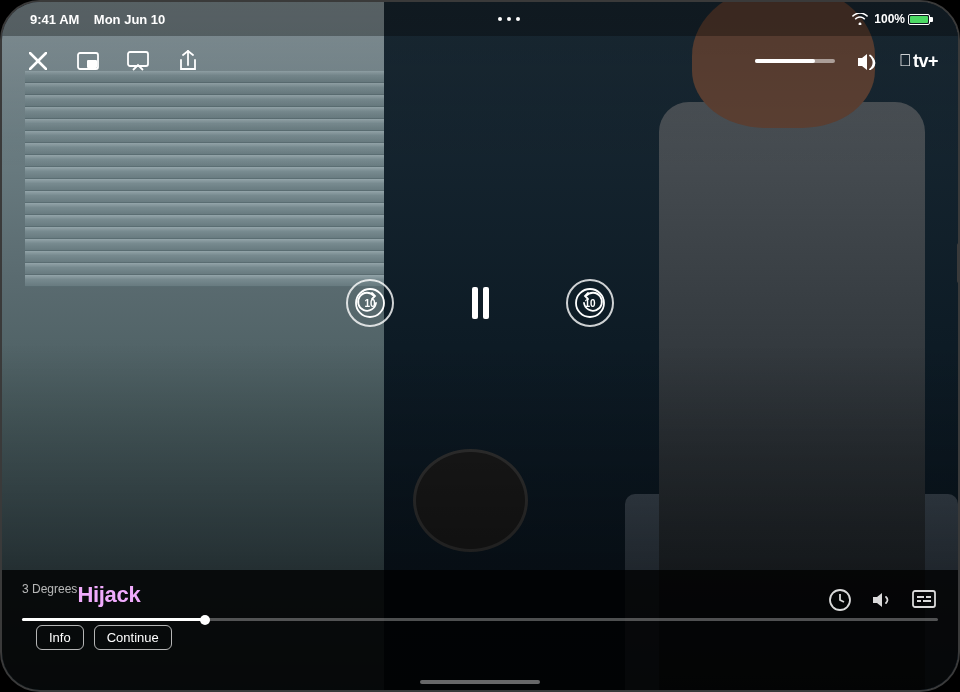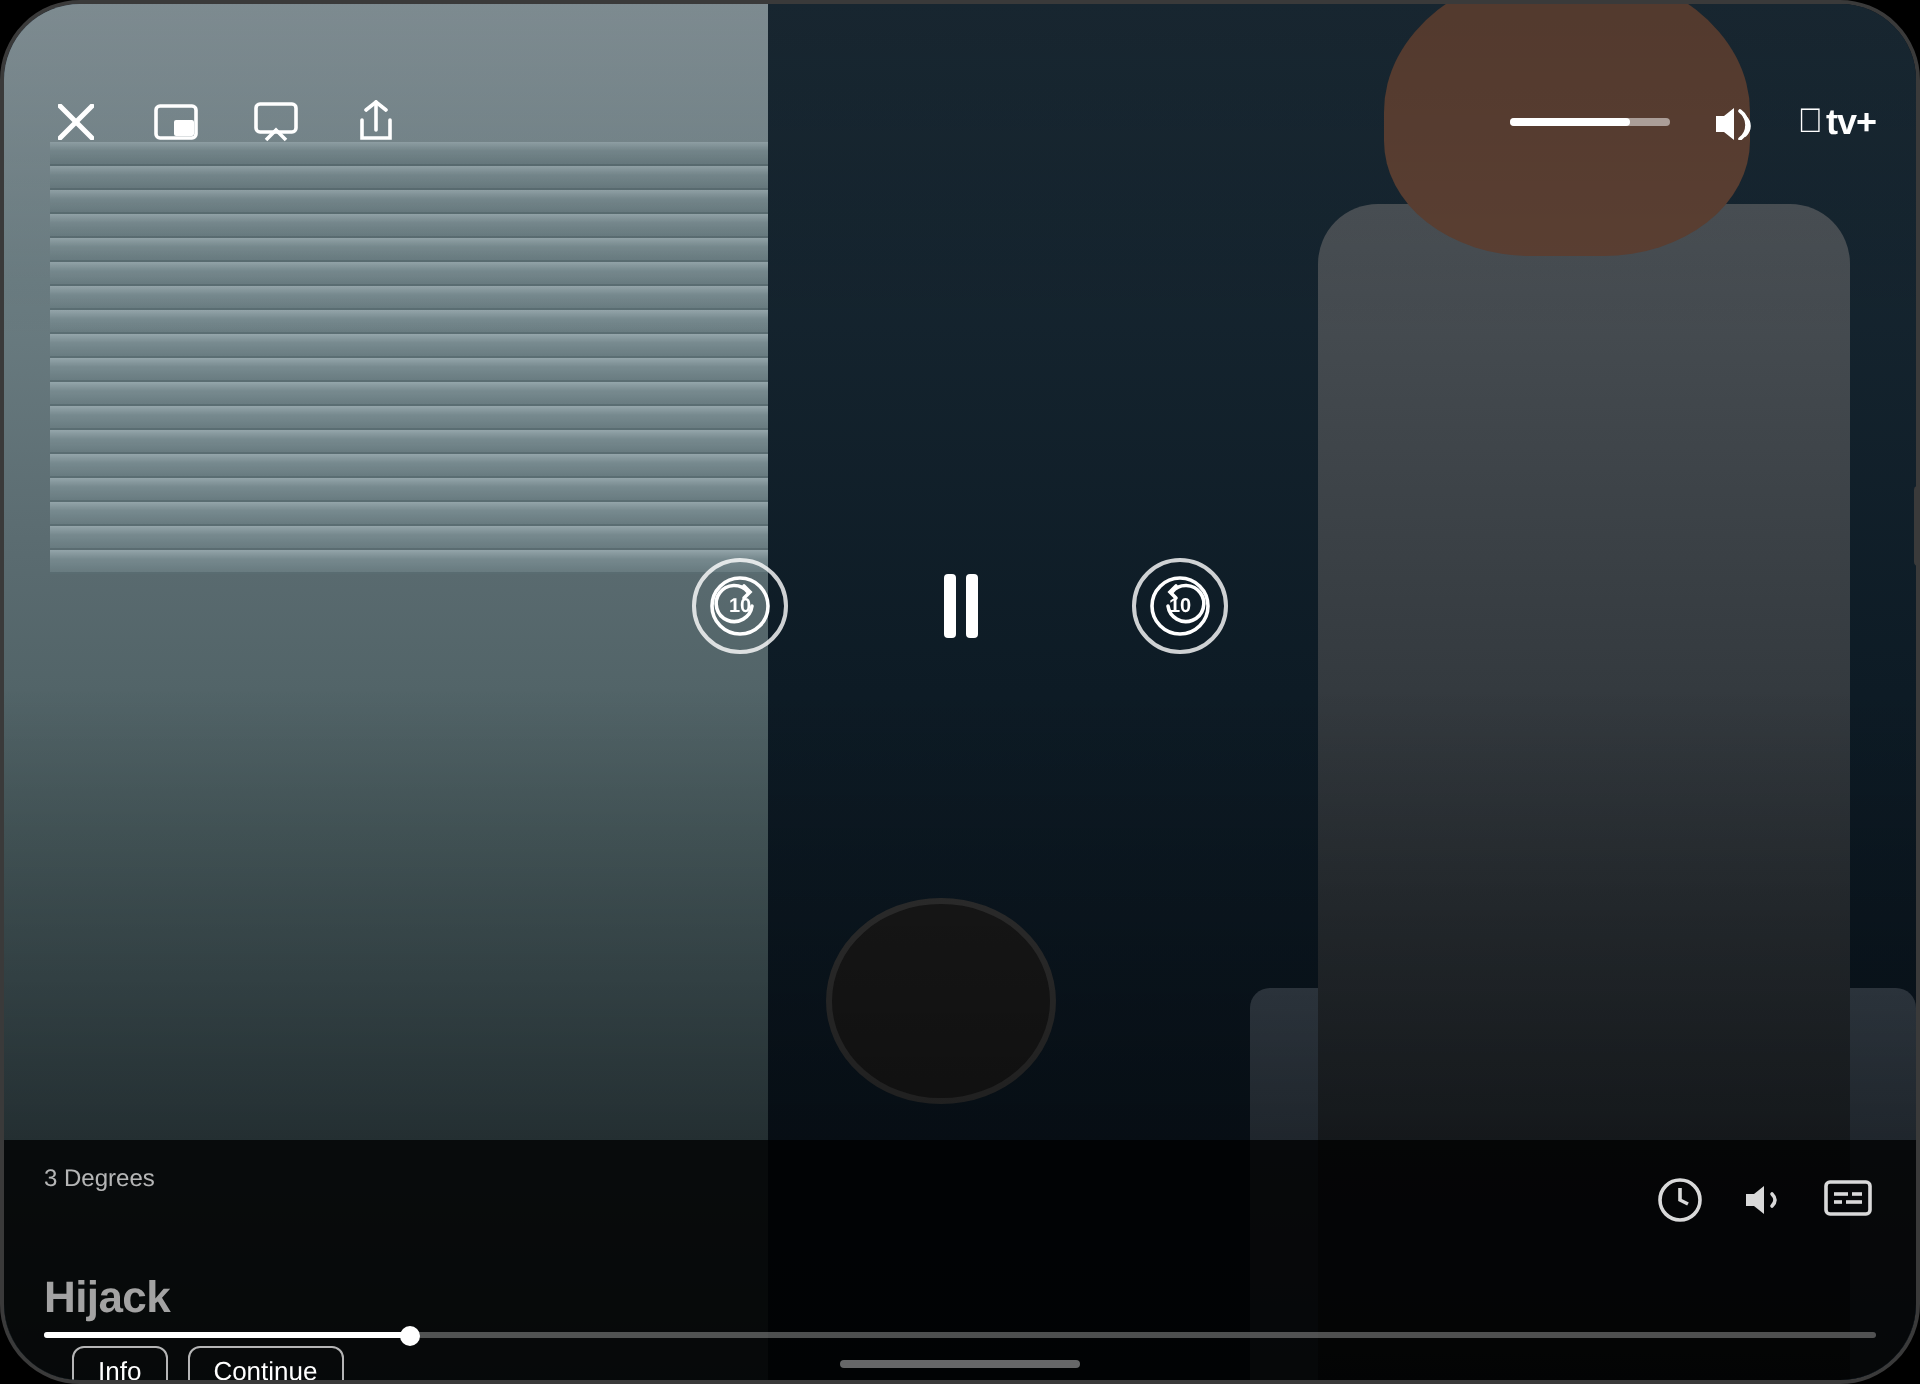--- a/index.html
+++ b/index.html
@@ -377,33 +377,32 @@
 
     .show-info-row {
       display: flex;
       justify-content: space-between;
       align-items: flex-start;
       margin-bottom: 4px;
     }
 
     .show-title-group {
       display: flex;
-      flex-direction: column;
-      gap: 39px;
+      flex-direction: row;
     }
 
     .show-subtitle {
       color: rgba(255,255,255,0.7);
       font-size: 12px;
       font-weight: 400;
       margin-bottom: 1px;
     }
 
     .show-title {
-      color: #a3a3a3;
+      color: #f0abfc;
       font-size: 22px;
       font-weight: 700;
       letter-spacing: -0.3px;
     }
 
     .right-controls-group {
       display: flex;
       align-items: center;
       gap: 14px;
       margin-top: 4px;
@@ -524,20 +523,45 @@
       display: block;
     }
   </style>
 </head>
 <body>
 
 <div class="device-frame">
 
   <div class="side-button"></div>
 
+  <div class="status-bar">
+    <div class="status-time">
+      <span>9:41 AM</span>
+      &nbsp;&nbsp;
+      <span>Mon Jun 10</span>
+    </div>
+    <div class="status-center">
+      <div class="status-dot"></div>
+      <div class="status-dot"></div>
+      <div class="status-dot"></div>
+    </div>
+    <div class="status-right">
+      <span class="wifi-icon">
+        <svg width="16" height="12" viewBox="0 0 16 12" fill="white">
+          <path d="M8 9.5c.83 0 1.5.67 1.5 1.5S8.83 12.5 8 12.5 6.5 11.83 6.5 11 7.17 9.5 8 9.5zm-4.24-2.76C4.91 5.59 6.37 4.75 8 4.75s3.09.84 4.24 1.99l1.06-1.06C11.97 4.35 10.09 3.25 8 3.25s-3.97 1.1-5.3 2.43l1.06 1.06zm-2.83-2.83C2.69 2.15 5.22.75 8 .75s5.31 1.4 7.07 3.16l1.06-1.06C14.28 1.0 11.27-.75 8-.75S1.72 1.0-.07 2.85l1.0 1.06z"></path>
+        </svg>
+      </span>
+      <div class="battery-container">
+        <span class="battery-text">100%</span>
+        <div class="battery-icon">
+          <div class="battery-fill"></div>
+        </div>
+      </div>
+    </div>
+  </div>
 
   <div class="video-content">
 
     <div class="cabin-wall">
       <div class="blinds">
         <div class="blind-slat"></div>
         <div class="blind-slat"></div>
         <div class="blind-slat"></div>
         <div class="blind-slat"></div>
         <div class="blind-slat"></div>

